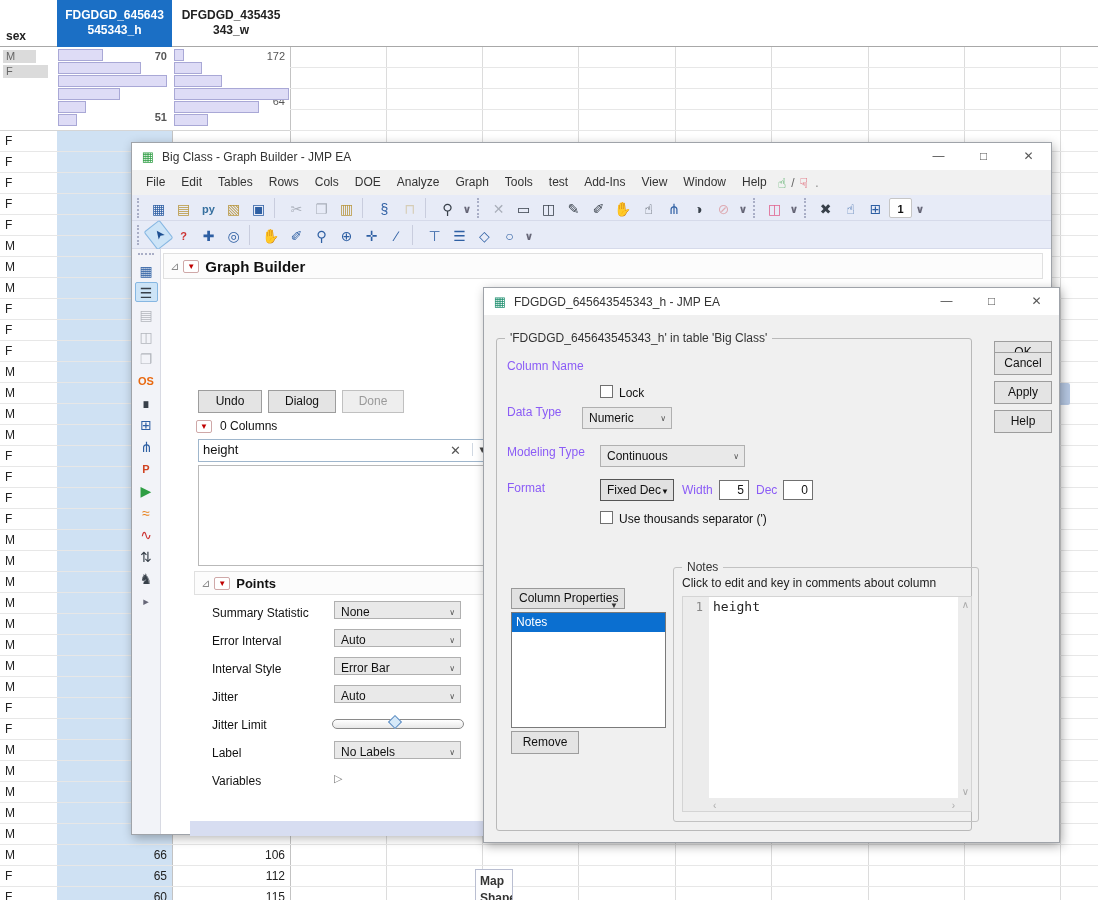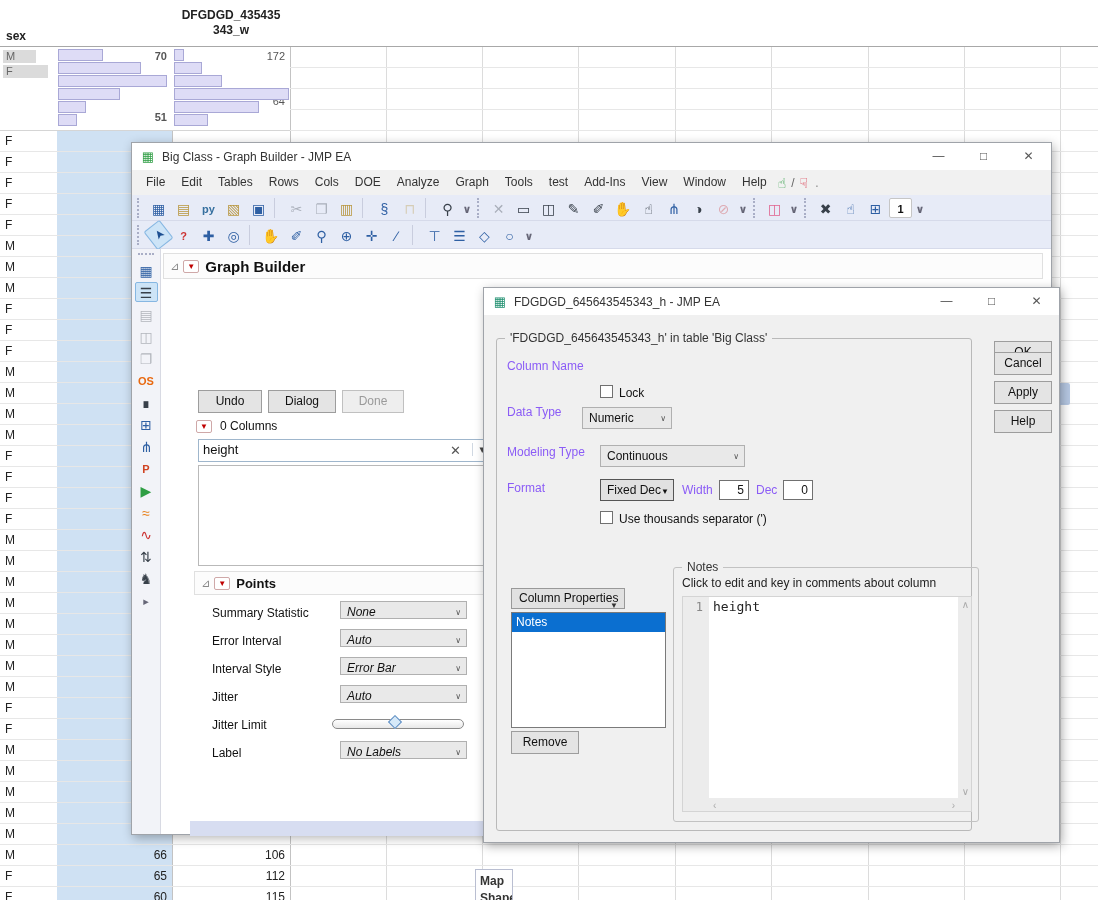--- a/index.html
+++ b/index.html
@@ -86,21 +86,21 @@
   #filter-box input { position:absolute; left:4px; top:2px; width:230px; border:0; outline:none; font:13px "Liberation Sans",sans-serif; color:#111; background:transparent; }
   #filter-x { position:absolute; right:26px; top:3px; color:#555; font-size:13px; }
   #filter-dd { position:absolute; right:2px; top:3px; color:#444; font-size:11px; border-left:1px solid #d0d8e2; padding-left:6px; }
   #var-list { left:37px; top:216px; width:290px; height:101px; background:#fff; border:1px solid #b9b9b9; }
   #points-header { left:33px; top:322px; width:296px; height:24px; }
   #points-header .rpt-title { font-size:13px; font-weight:bold; color:#111; }
   #points-rows { position:absolute; left:33px; top:352px; width:296px; height:200px; }
   .prow { position:absolute; left:0; width:296px; height:28px; }
   .plabel { position:absolute; left:18px; top:5px; color:#111; }
   .combo { position:absolute; background:#e9e9e9; border:1px solid #b0b0b0; }
-  .pcombo { left:146px; top:0; width:127px; height:18px;font-style:italic; }
+  .pcombo { left:140px; top:0; width:127px; height:18px; }
   .combo-text { position:absolute; left:6px; top:3px; color:#111; }
   .combo-arrow { position:absolute; right:5px; top:6px; font-size:8px; color:#555; }
   .slider-track { position:absolute; left:138px; top:6px; width:132px; height:10px; border:1px solid #8a8a8a; border-radius:5px; background:linear-gradient(#fff,#e8e8e8); }
   .slider-handle { position:absolute; left:57px; top:-3px; width:10px; height:10px; background:#d6e9f8; border:1px solid #5a8ac0; transform:rotate(45deg); }
   .disclosure-right { position:absolute; left:140px; top:3px; color:#777; font-size:11px; }
   #palette-scatter { left:331px; top:130px; width:26px; height:26px; background:#cfe4f7; border:1px solid #6da4d8; }
   #palette-scatter i { position:absolute; left:5px; top:6px; width:3px; height:3px; border-radius:50%; background:#2465ae;
      box-shadow:6px 2px #2465ae, 12px -1px #2465ae, 3px 7px #2465ae, 9px 8px #2465ae, 14px 5px #2465ae, 1px 12px #2465ae, 7px 13px #2465ae, 13px 12px #2465ae; }
   #palette-frags { position:absolute; left:363px; top:130px; width:556px; height:26px; overflow:hidden; }
   .frag { position:absolute; top:4px; height:22px; background:#5b84c4; opacity:.85; border-radius:2px; }
@@ -354,20 +354,24 @@
           <div class="hbar" style="left: 2px; top: 41px; width: 115px;"></div>
           <div class="hbar" style="left: 2px; top: 54px; width: 85px;"></div>
           <div class="hbar" style="left: 2px; top: 67px; width: 34px;"></div>
         </div>
     </div>
 
     <div id="thead">
       <div class="hcell" id="hcell-sex">
           <span>sex</span>
         </div>
+      <div class="hcell" id="hcell-h">
+        <div>FDGDGD_645643</div>
+          <div>545343_h</div>
+      </div>
       <div class="hcell" id="hcell-w">
         <div>DFGDGD_435435</div>
           <div>343_w</div>
       </div>
     </div>
   </div>
 
   <div class="win" id="gb">
     <div class="titlebar">
       <span class="title-ic">▦</span>
@@ -547,20 +551,24 @@
                 <div class="slider-handle"></div>
               </div>
             </div>
             <div class="prow" style="top: 140px;">
               <span class="plabel">Label</span>
               <div class="combo pcombo">
                 <span class="combo-text">No Labels</span>
                 <span class="combo-arrow">∨</span>
               </div>
             </div>
+            <div class="prow" style="top: 168px;">
+              <span class="plabel">Variables</span>
+              <span class="disclosure-right">▷</span>
+            </div>
           </div>
 
         <div class="abs" id="palette-scatter">
             <i></i>
           </div>
         <div id="palette-frags">
             <div class="frag" style="left: 0px; width: 20px;"></div>
             <div class="frag lt" style="left: 40px; width: 28px;"></div>
             <div class="frag" style="left: 80px; width: 12px;"></div>
             <div class="frag" style="left: 120px; width: 34px;"></div>

